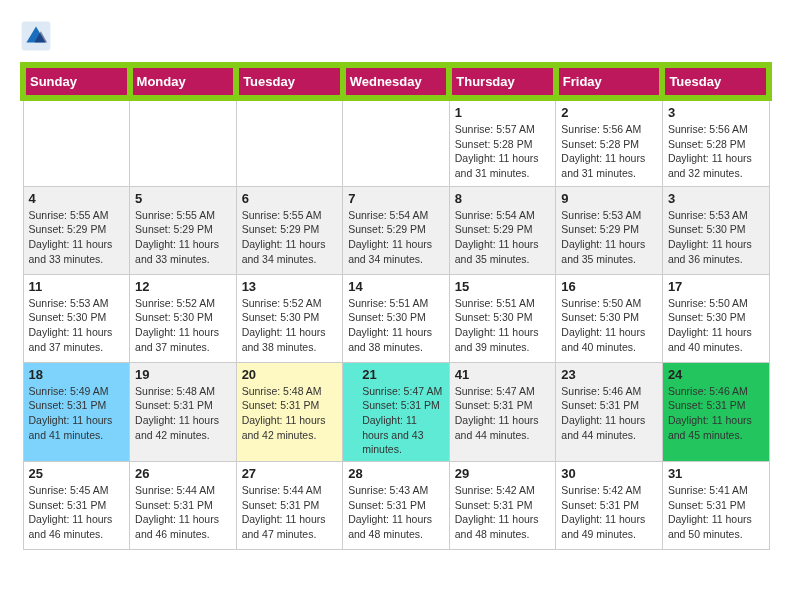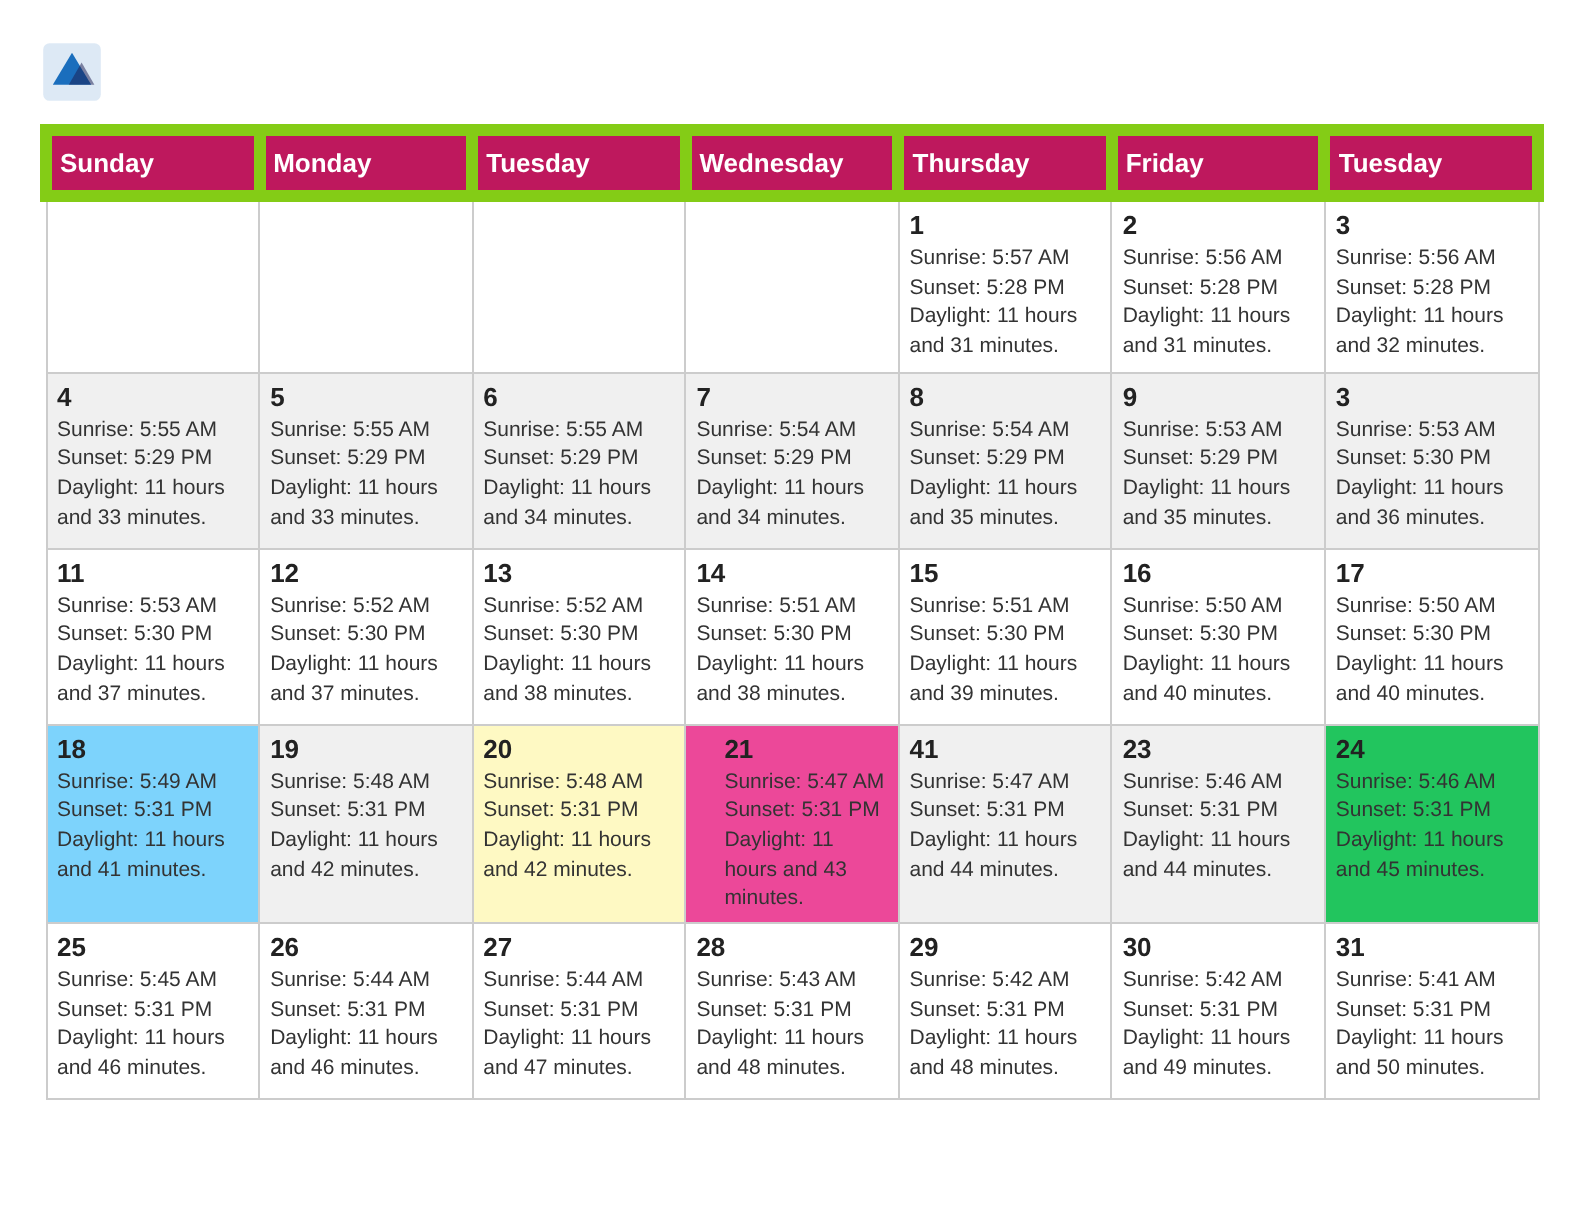--- a/index.html
+++ b/index.html
@@ -205,21 +205,21 @@
           <div class="cell-text">Sunrise: 5:49 AM<br>Sunset: 5:31 PM<br>Daylight: 11 hours and 41 minutes.</div>
         </td>
         <td style="background: rgb(240, 240, 240);">
           <div class="day-num">19</div>
           <div class="cell-text">Sunrise: 5:48 AM<br>Sunset: 5:31 PM<br>Daylight: 11 hours and 42 minutes.</div>
         </td>
         <td style="background: #fef9c3;">
           <div class="day-num">20</div>
           <div class="cell-text">Sunrise: 5:48 AM<br>Sunset: 5:31 PM<br>Daylight: 11 hours and 42 minutes.</div>
         </td>
-        <td style="background: #ec4899; padding-left: 19px;">
+        <td style="background: #5eead4; padding-left: 19px;">
           <div class="day-num">21</div>
           <div class="cell-text">Sunrise: 5:47 AM<br>Sunset: 5:31 PM<br>Daylight: 11 hours and 43 minutes.</div>
         </td>
         <td style="background: rgb(240, 240, 240);">
           <div class="day-num">41</div>
           <div class="cell-text">Sunrise: 5:47 AM<br>Sunset: 5:31 PM<br>Daylight: 11 hours and 44 minutes.</div>
         </td>
         <td style="background: rgb(240, 240, 240);">
           <div class="day-num">23</div>
           <div class="cell-text">Sunrise: 5:46 AM<br>Sunset: 5:31 PM<br>Daylight: 11 hours and 44 minutes.</div>

